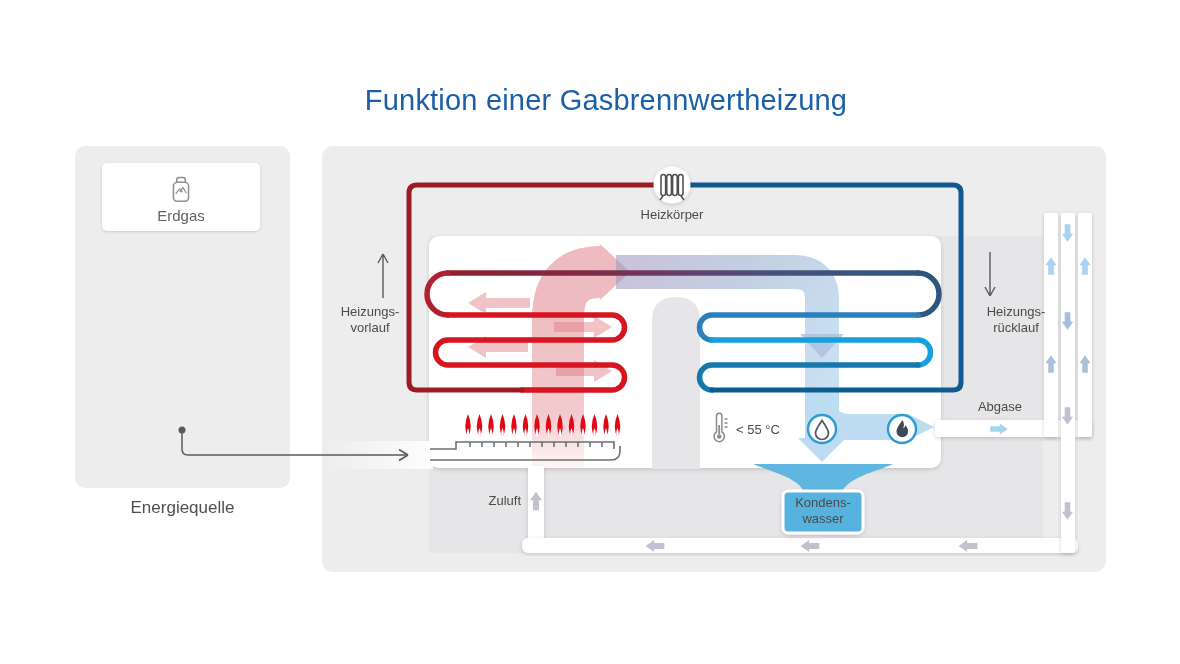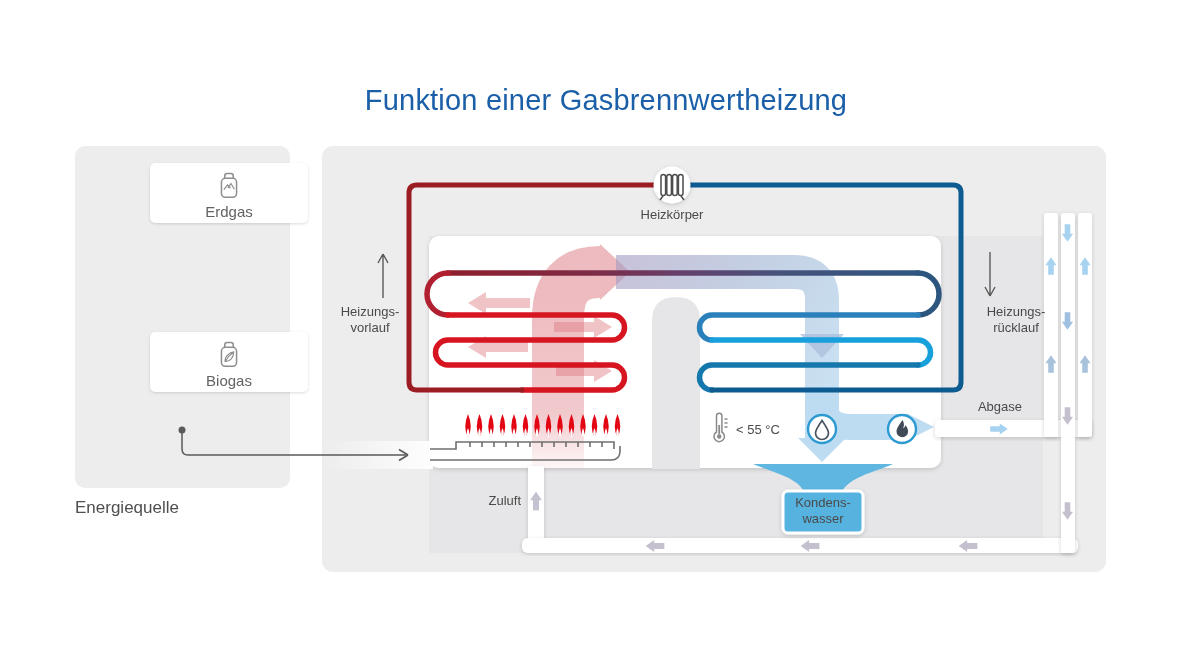--- a/index.html
+++ b/index.html
@@ -3,25 +3,25 @@
 <meta charset="utf-8">
 <style>
   html,body{margin:0;padding:0;background:#fff;width:1180px;height:664px;overflow:hidden;
     font-family:"Liberation Sans",sans-serif;}
   #stage{position:relative;width:1180px;height:664px;background:#fff;}
   #diagram-svg{position:absolute;left:0;top:0;}
   svg text{font-family:"Liberation Sans",sans-serif;font-size:13px;fill:#4a4a4a;}
   .page-title{position:absolute;left:16px;top:84px;width:1180px;text-align:center;
     font-size:29px;font-weight:400;color:#1a5fa8;letter-spacing:.2px;}
   .energy-cards{position:absolute;left:75px;top:146px;width:215px;height:342px;}
-  .energy-card{position:absolute;left:27px;width:158px;height:60px;background:#fff;
+  .energy-card{position:absolute;left:27px;width:158px;height:68px;background:#fff;
     border-radius:5px;box-shadow:0 1px 3px rgba(0,0,0,.14);display:flex;flex-direction:column;
-    align-items:center;justify-content:center;margin-left:48px;}
+    align-items:center;justify-content:center;}
   .energy-card .lbl{font-size:15px;color:#636363;margin-top:2px;}
-  .energy-title{position:absolute;left:75px;top:498px;width:215px;
+  .energy-title{position:absolute;left:75px;top:498px;width:215px;text-align:center;
     font-size:17px;color:#4f4f4f;}
 </style>
 </head>
 <body>
 
 <div id="stage">
 
 <svg id="diagram-svg" width="1180" height="664" viewBox="0 0 1180 664">
   <defs>
     <filter id="soft" x="-20%" y="-20%" width="140%" height="140%">
@@ -189,26 +189,16 @@
   <div class="energy-card" style="top:17px">
     <svg width="36" height="34" viewBox="0 0 36 36">
       <g stroke="#8e8e8e" stroke-width="1.6" fill="none">
         <rect x="10" y="12" width="16" height="20" rx="4"></rect>
         <path d="M13.5,12 V9.5 q0,-2.5 2.5,-2.5 h4 q2.5,0 2.5,2.5 V12"></path>
         <path d="M12.5,24 l4,-5 l3,3.5 M16.8,22 l3.3,-4.5 l3.6,6" stroke-width="1.3"></path>
       </g>
     </svg>
     <div class="lbl">Erdgas</div>
   </div>
-  <div class="energy-card" style="top:186px">
-    <svg width="36" height="34" viewBox="0 0 36 36">
-      <g stroke="#8e8e8e" stroke-width="1.6" fill="none">
-        <rect x="10" y="12" width="16" height="20" rx="4"></rect>
-        <path d="M13.5,12 V9.5 q0,-2.5 2.5,-2.5 h4 q2.5,0 2.5,2.5 V12"></path>
-        <path d="M13.8,27 C13.8,20.5 19,17.5 23,16.8 C23,22.5 19.5,26.8 14.6,27 Z M14.5,26.5 C16.5,22.5 19,19.8 22.2,17.8" stroke-width="1.2"></path>
-      </g>
-    </svg>
-    <div class="lbl">Biogas</div>
-  </div>
 </div>
 <div class="energy-title">Energiequelle</div>
 
 </div>
 
 </body></html>

